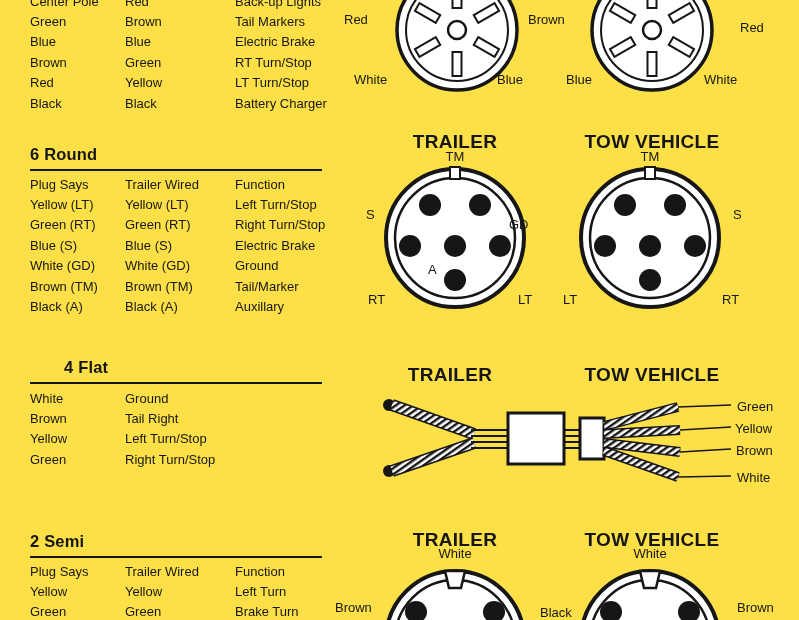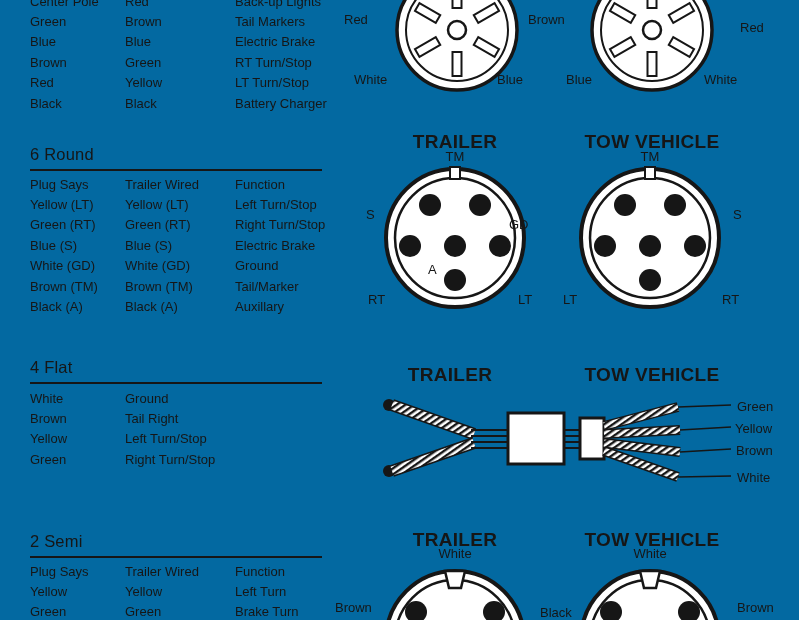--- a/index.html
+++ b/index.html
@@ -4,29 +4,29 @@
 <style>
   * { margin:0; padding:0; box-sizing:border-box; }
   html,body { background:#ffffff; }
   body {
     width:799px; height:620px;
     font-family:"Liberation Sans", sans-serif;
     color:#161616;
   }
   .page {
     position:relative; width:799px; height:620px;
-    overflow:hidden; background:#0369a1;
+    overflow:hidden; background:#fde047;
   }
   .tbl { position:absolute; left:30px; }
   .row { display:flex; height:20.4px; align-items:center; }
   .row span { font-size:13px; line-height:1; }
   .c1 { width:95px; }
   .c2 { width:110px; }
   .c3 { flex:1; white-space:nowrap; }
-  .sech { position:absolute; left:30px; font-weight:400; font-size:16.5px; letter-spacing:.2px; }
+  .sech { position:absolute; left:30px; font-weight:700; font-size:16.5px; letter-spacing:.2px; }
   .rule { position:absolute; left:30px; width:292px; height:2px; background:#161616; }
   .hdr  { position:absolute; font-weight:700; font-size:19px; white-space:nowrap;
           transform:translateX(-50%); letter-spacing:.3px; }
   .lbl  { position:absolute; font-size:13px; white-space:nowrap; }
   .ctr  { transform:translateX(-50%); }
   svg { position:absolute; }
 </style>
 </head>
 <body>
 
@@ -176,21 +176,21 @@
   <span class="lbl" style="left:428px; top:262px;">A</span>
   <span class="lbl" style="left:368px; top:292px;">RT</span>
   <span class="lbl" style="left:518px; top:292px;">LT</span>
 
   <span class="lbl ctr" style="left:650px; top:149px;">TM</span>
   <span class="lbl" style="left:509px; top:217px;">GD</span>
   <span class="lbl" style="left:733px; top:207px;">S</span>
   <span class="lbl" style="left:563px; top:292px;">LT</span>
   <span class="lbl" style="left:722px; top:292px;">RT</span>
 
-  <div class="sech" style="top:358px;">4 Flat</div>
+  <div class="sech" style="top:358px;margin-left:34px;">4 Flat</div>
   <div class="rule" style="top:382px;"></div>
 
   <div class="tbl" style="top:388px;">
     <div class="row">
       <span class="c1">White</span>
       <span class="c3">Ground</span>
     </div>
     <div class="row">
       <span class="c1">Brown</span>
       <span class="c3">Tail Right</span>

